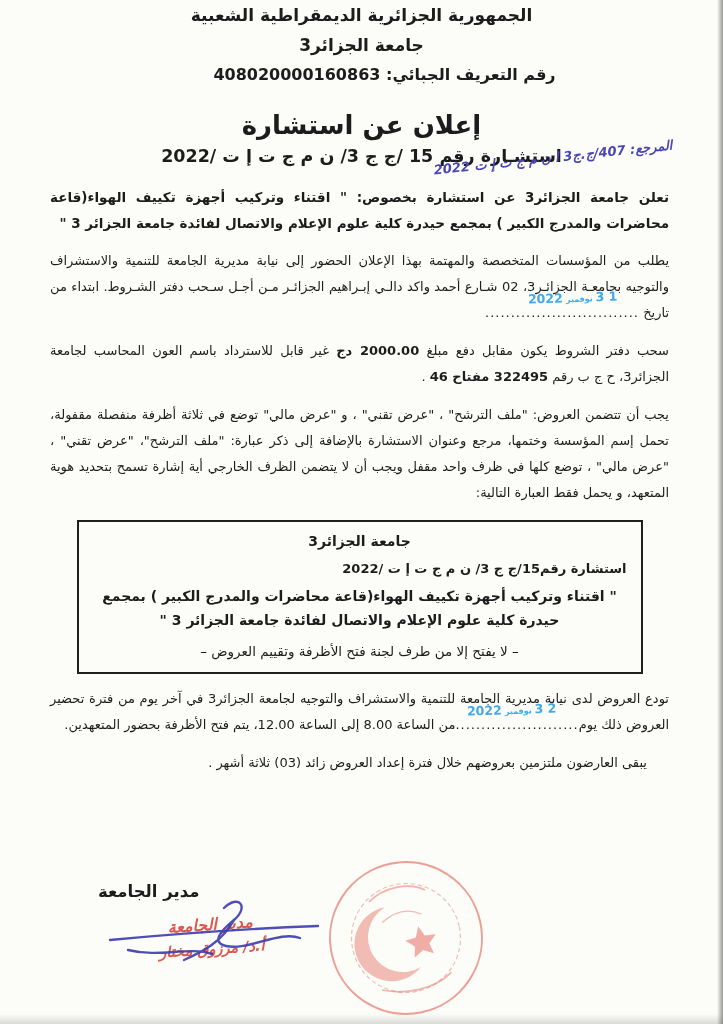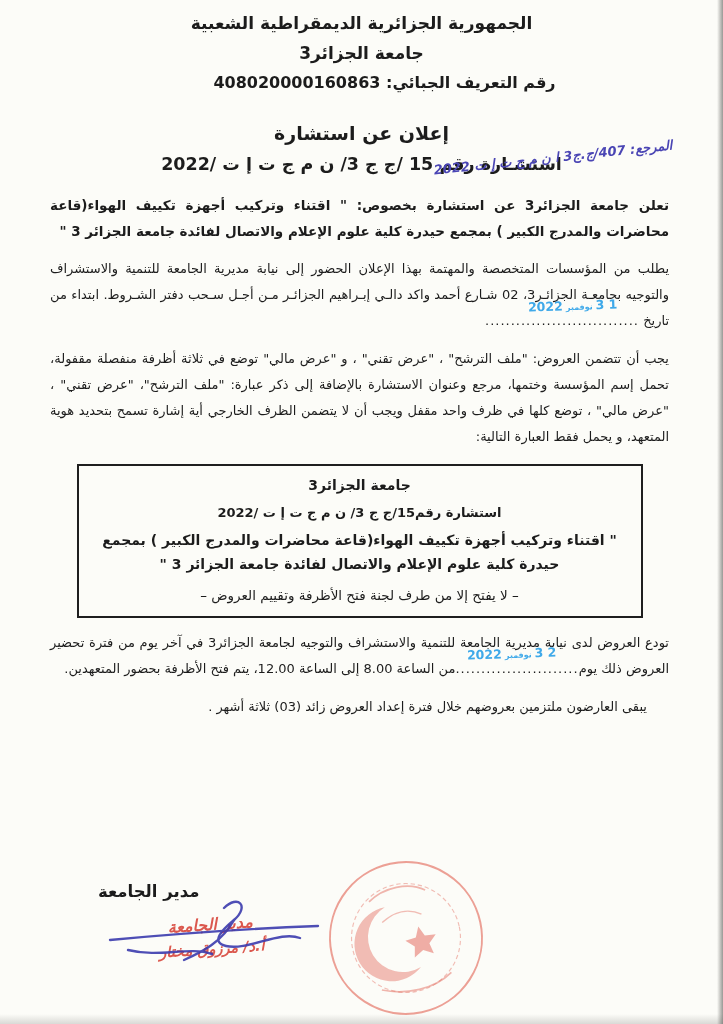--- a/index.html
+++ b/index.html
@@ -18,33 +18,33 @@
   .page::after{
     content:"";position:absolute;top:0;right:0;width:6px;height:100%;
     background:linear-gradient(to left, rgba(70,70,66,.55), rgba(70,70,66,0));
     pointer-events:none;
   }
   .page::before{
     content:"";position:absolute;left:0;bottom:0;width:100%;height:10px;
     background:linear-gradient(to top, rgba(60,60,58,.18), rgba(60,60,58,0));
     pointer-events:none;
   }
-  .header{ text-align:center; padding-top:8px; font-weight:bold; }
+  .header{ text-align:center; padding-top:0; font-weight:bold; }
   .header .hline{ font-size:17px; line-height:30px; }
   .header .hline.small{ font-size:16px;margin-left:46px; }
 
   .ref-note{
     position:absolute; top:150px; right:0px; width:340px;
     color:#4a45b4; font-size:13px; font-style:italic; font-weight:bold;
     transform:rotate(-6deg); letter-spacing:.5px; text-align:center;
     white-space:nowrap;
   }
 
   .title-block{ text-align:center; margin-top:20px; }
-  .title1{ font-size:19px; font-weight:bold; line-height:30px; }
+  .title1{ font-size:26px; font-weight:bold; line-height:30px; }
   .title2{ font-size:17.5px; font-weight:bold; line-height:32px; }
 
   .body-text{ padding:0 42px 0 38px; }
   p.para{
     font-size:13px; line-height:26px; margin:12px; text-align:justify;
   }
   p.para.bold{ font-weight:bold; font-size:13.5px; }
   .mt-lg{ margin-top:32px; }
   .mt-md{ margin-top:12px; }
   .mt-sm{ margin-top:6px; }
@@ -59,21 +59,21 @@
   }
   .date-stamp .sd,.date-stamp .sy{ font-size:12.5px; letter-spacing:2px; }
   .date-stamp .sm{ font-size:8px; margin:0 3px; }
 
   .notice-box{
     width:566px; margin:14px auto 0; border:2px solid #1f1f1f;
     padding:8px 14px 10px; text-align:center; box-sizing:border-box;
     background:#fcfcf8;
   }
   .notice-box .bx1{ font-weight:bold; font-size:14px; line-height:22px; }
-  .notice-box .bx2{ font-weight:bold; font-size:13px; line-height:22px; margin-top:6px; }
+  .notice-box .bx2{ font-weight:bold; font-size:13px; line-height:22px; margin-top:6px;text-align:right; }
   .notice-box .bx3{ font-weight:bold; font-size:14px; line-height:24px; margin-top:4px; }
   .notice-box .bx4{ font-weight:normal; font-size:13.5px; line-height:22px; margin-top:8px; }
 
   p.commit{ text-indent:22px; }
 
   .sig-area{ position:absolute; right:7px; left:0; top:868px; height:156px; }
   .director-title{
     position:absolute; left:98px; top:14px; font-size:16.5px; font-weight:bold;
   }
   .red-stamp-text{
@@ -106,20 +106,21 @@
     <div class="title1">إعلان عن استشارة</div>
     <div class="title2">استشـارة رقم 15 /ج ج 3/ ن م ج ت إ ت /2022</div>
   </div>
 
   <div class="body-text">
 
     <p class="para bold mt-lg">تعلن جامعة الجزائر3 عن استشارة بخصوص: " اقتناء وتركيب أجهزة تكييف الهواء(قاعة محاضرات والمدرج الكبير ) بمجمع حيدرة كلية علوم الإعلام والاتصال لفائدة جامعة الجزائر 3 "</p>
 
     <p class="para mt-md"><span>يطلب من المؤسسات المتخصصة والمهتمة بهذا الإعلان الحضور إلى نيابة مديرية الجامعة للتنمية  والاستشراف والتوجيه بجامعـة الجزائـر3، 02 شـارع أحمد  واكد دالـي إبـراهيم  الجزائـر مـن أجـل  سـحب دفتر  الشـروط. ابتداء من تاريخ </span><span class="dotwrap"><span class="dots">..............................</span><span class="date-stamp"><span class="sd">1 3</span><span class="sm">نوفمبر</span><span class="sy">2022</span></span></span></p>
 
+    <p class="para mt-sm"><span>سحب دفتر الشروط يكون مقابل دفع مبلغ </span><span class="b">2000.00 دج</span><span> غير قابل للاسترداد  باسم العون المحاسب لجامعة الجزائر3، ح ج ب رقم </span><span class="b">322495 مفتاح 46</span><span> .</span></p>
 
 
     <p class="para mt-md">يجب أن تتضمن العروض: "ملف الترشح" ، "عرض تقني" ، و "عرض مالي" توضع في  ثلاثة أظرفة منفصلة مقفولة، تحمل إسم المؤسسة وختمها، مرجع وعنوان الاستشارة بالإضافة إلى ذكر عبارة: "ملف الترشح"،  "عرض تقني" ، "عرض مالي" ، توضع كلها في ظرف واحد مقفل ويجب أن لا يتضمن الظرف الخارجي أية إشارة تسمح بتحديد هوية المتعهد، و يحمل فقط العبارة التالية:</p>
 
     <div class="notice-box">
       <div class="bx1">جامعة الجزائر3</div>
       <div class="bx2">استشارة رقم15/ج ج 3/ ن م ج ت إ ت /2022</div>
       <div class="bx3">" اقتناء وتركيب أجهزة تكييف الهواء(قاعة محاضرات والمدرج الكبير ) بمجمع حيدرة كلية علوم الإعلام والاتصال لفائدة جامعة الجزائر 3 "</div>
       <div class="bx4">– لا يفتح إلا من طرف لجنة فتح الأظرفة وتقييم العروض –</div>
     </div>

